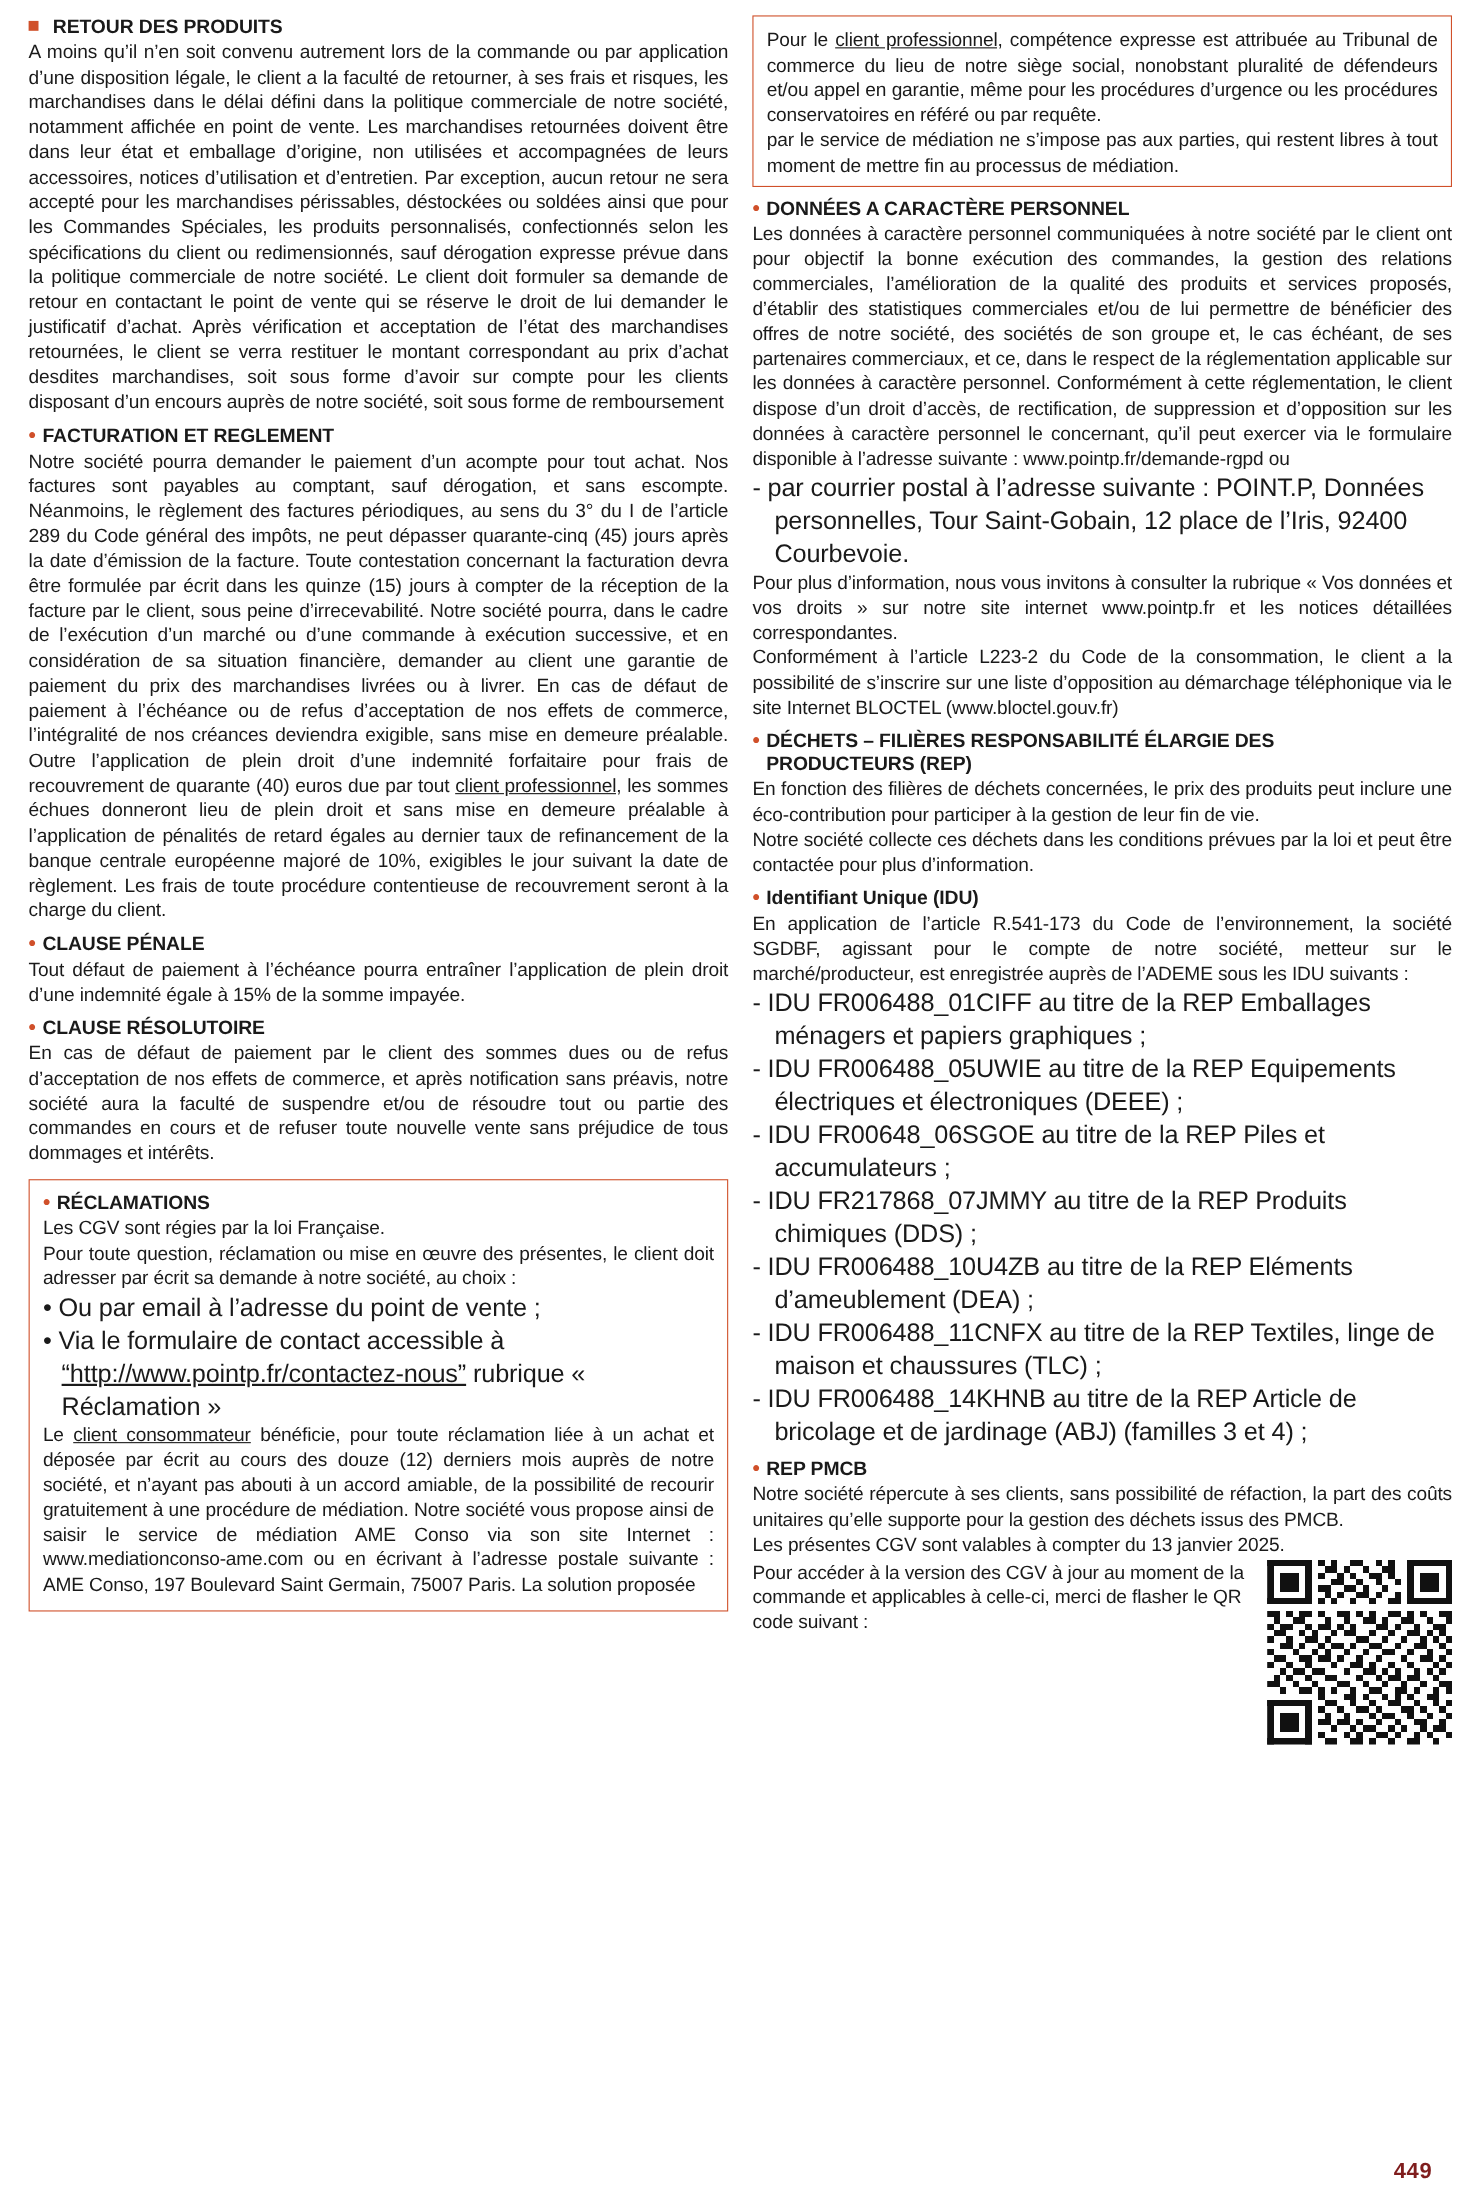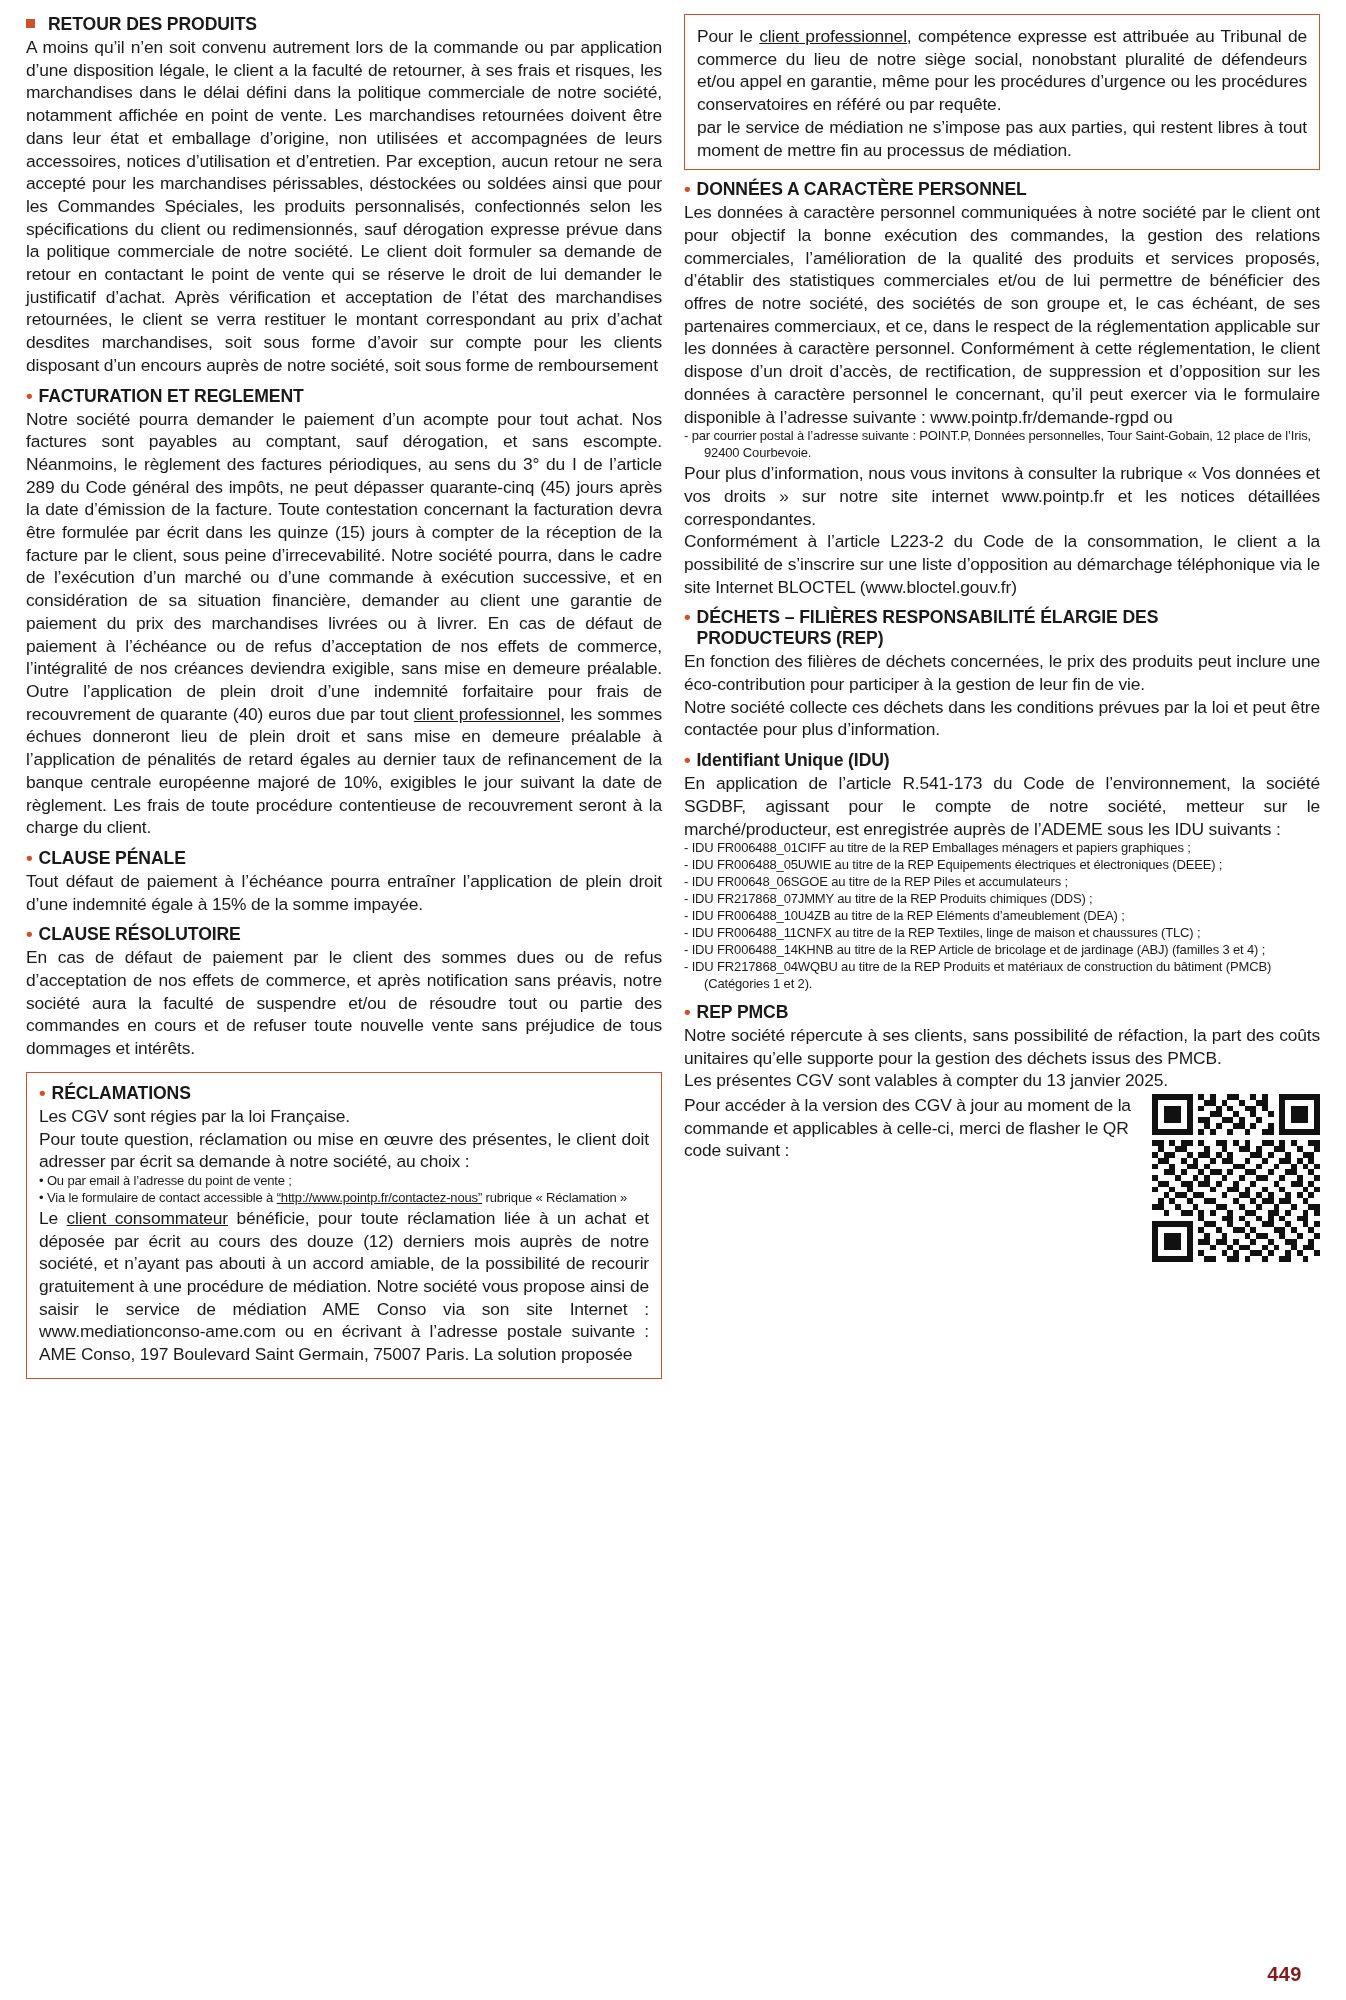--- a/index.html
+++ b/index.html
@@ -68,21 +68,21 @@
     position: relative;
     top: -2px;
   }
   u, .u { text-decoration: underline; }
   .indent-list {
     margin: 0;
     padding: 0;
     list-style: none;
   }
   .indent-list li {
-    font-size: 13px;
+    font-size: 23px;
     line-height: 1.305;
     color: #1a1a1a;
     text-align: left;
     padding-left: 18px;
     text-indent: -18px;
     letter-spacing: -0.15px;
   }
   .dash-list li {
     padding-left: 20px;
     text-indent: -20px;
@@ -206,21 +206,20 @@
       </div>
       <p class="p">En application de l’article R.541-173 du Code de l’environnement, la société SGDBF, agissant pour le compte de notre société, metteur sur le marché/producteur, est enregistrée auprès de l’ADEME sous les IDU suivants :</p>
       <ul class="indent-list dash-list">
         <li>- <span>IDU FR006488_01CIFF au titre de la REP Emballages ménagers et papiers graphiques ;</span></li>
         <li>- <span>IDU FR006488_05UWIE au titre de la REP Equipements électriques et électroniques (DEEE) ;</span></li>
         <li>- <span>IDU FR00648_06SGOE au titre de la REP Piles et accumulateurs ;</span></li>
         <li>- <span>IDU FR217868_07JMMY au titre de la REP Produits chimiques (DDS) ;</span></li>
         <li>- <span>IDU FR006488_10U4ZB au titre de la REP Eléments d’ameublement (DEA) ;</span></li>
         <li>- <span>IDU FR006488_11CNFX au titre de la REP Textiles, linge de maison et chaussures (TLC) ;</span></li>
         <li>- <span>IDU FR006488_14KHNB au titre de la REP Article de bricolage et de jardinage (ABJ) (familles 3 et 4) ;</span></li>
-        <li>- <span>IDU FR217868_04WQBU au titre de la REP Produits et matériaux de construction du bâtiment (PMCB) (Catégories 1 et 2).</span></li>
       </ul>
 
       <div class="heading">
         <span class="bullet">•</span>
           <span class="htext">REP PMCB</span>
       </div>
       <p class="p">Notre société répercute à ses clients, sans possibilité de réfaction, la part des coûts unitaires qu’elle supporte pour la gestion des déchets issus des PMCB.</p>
 
       <p class="p" style="text-align:left">Les présentes CGV sont valables à compter du 13 janvier 2025.</p>
 

